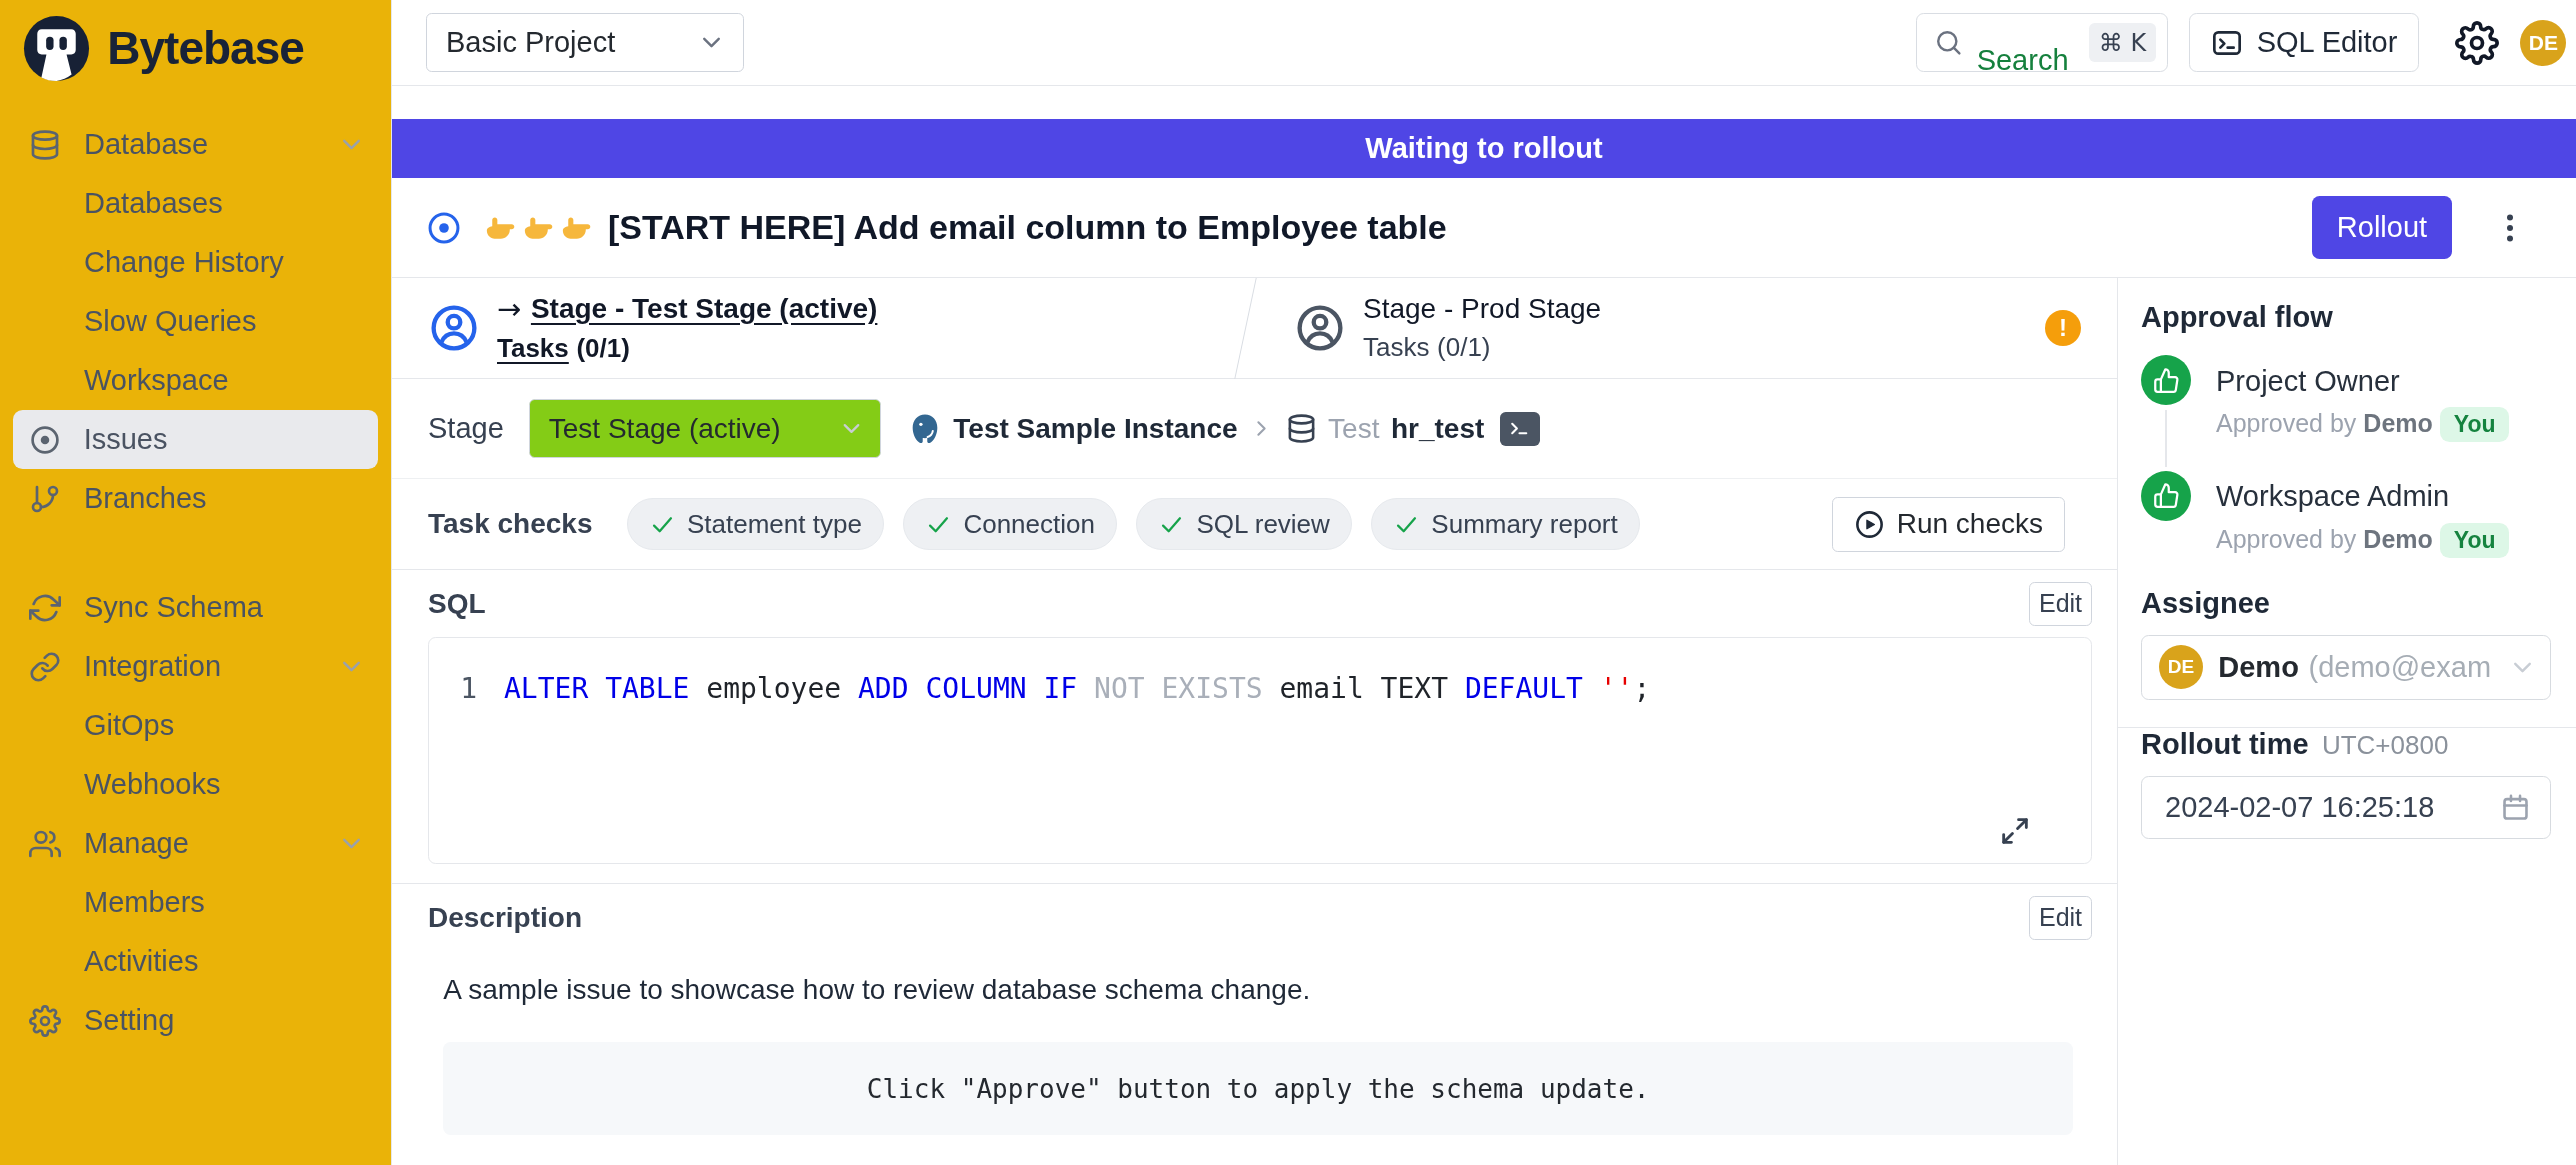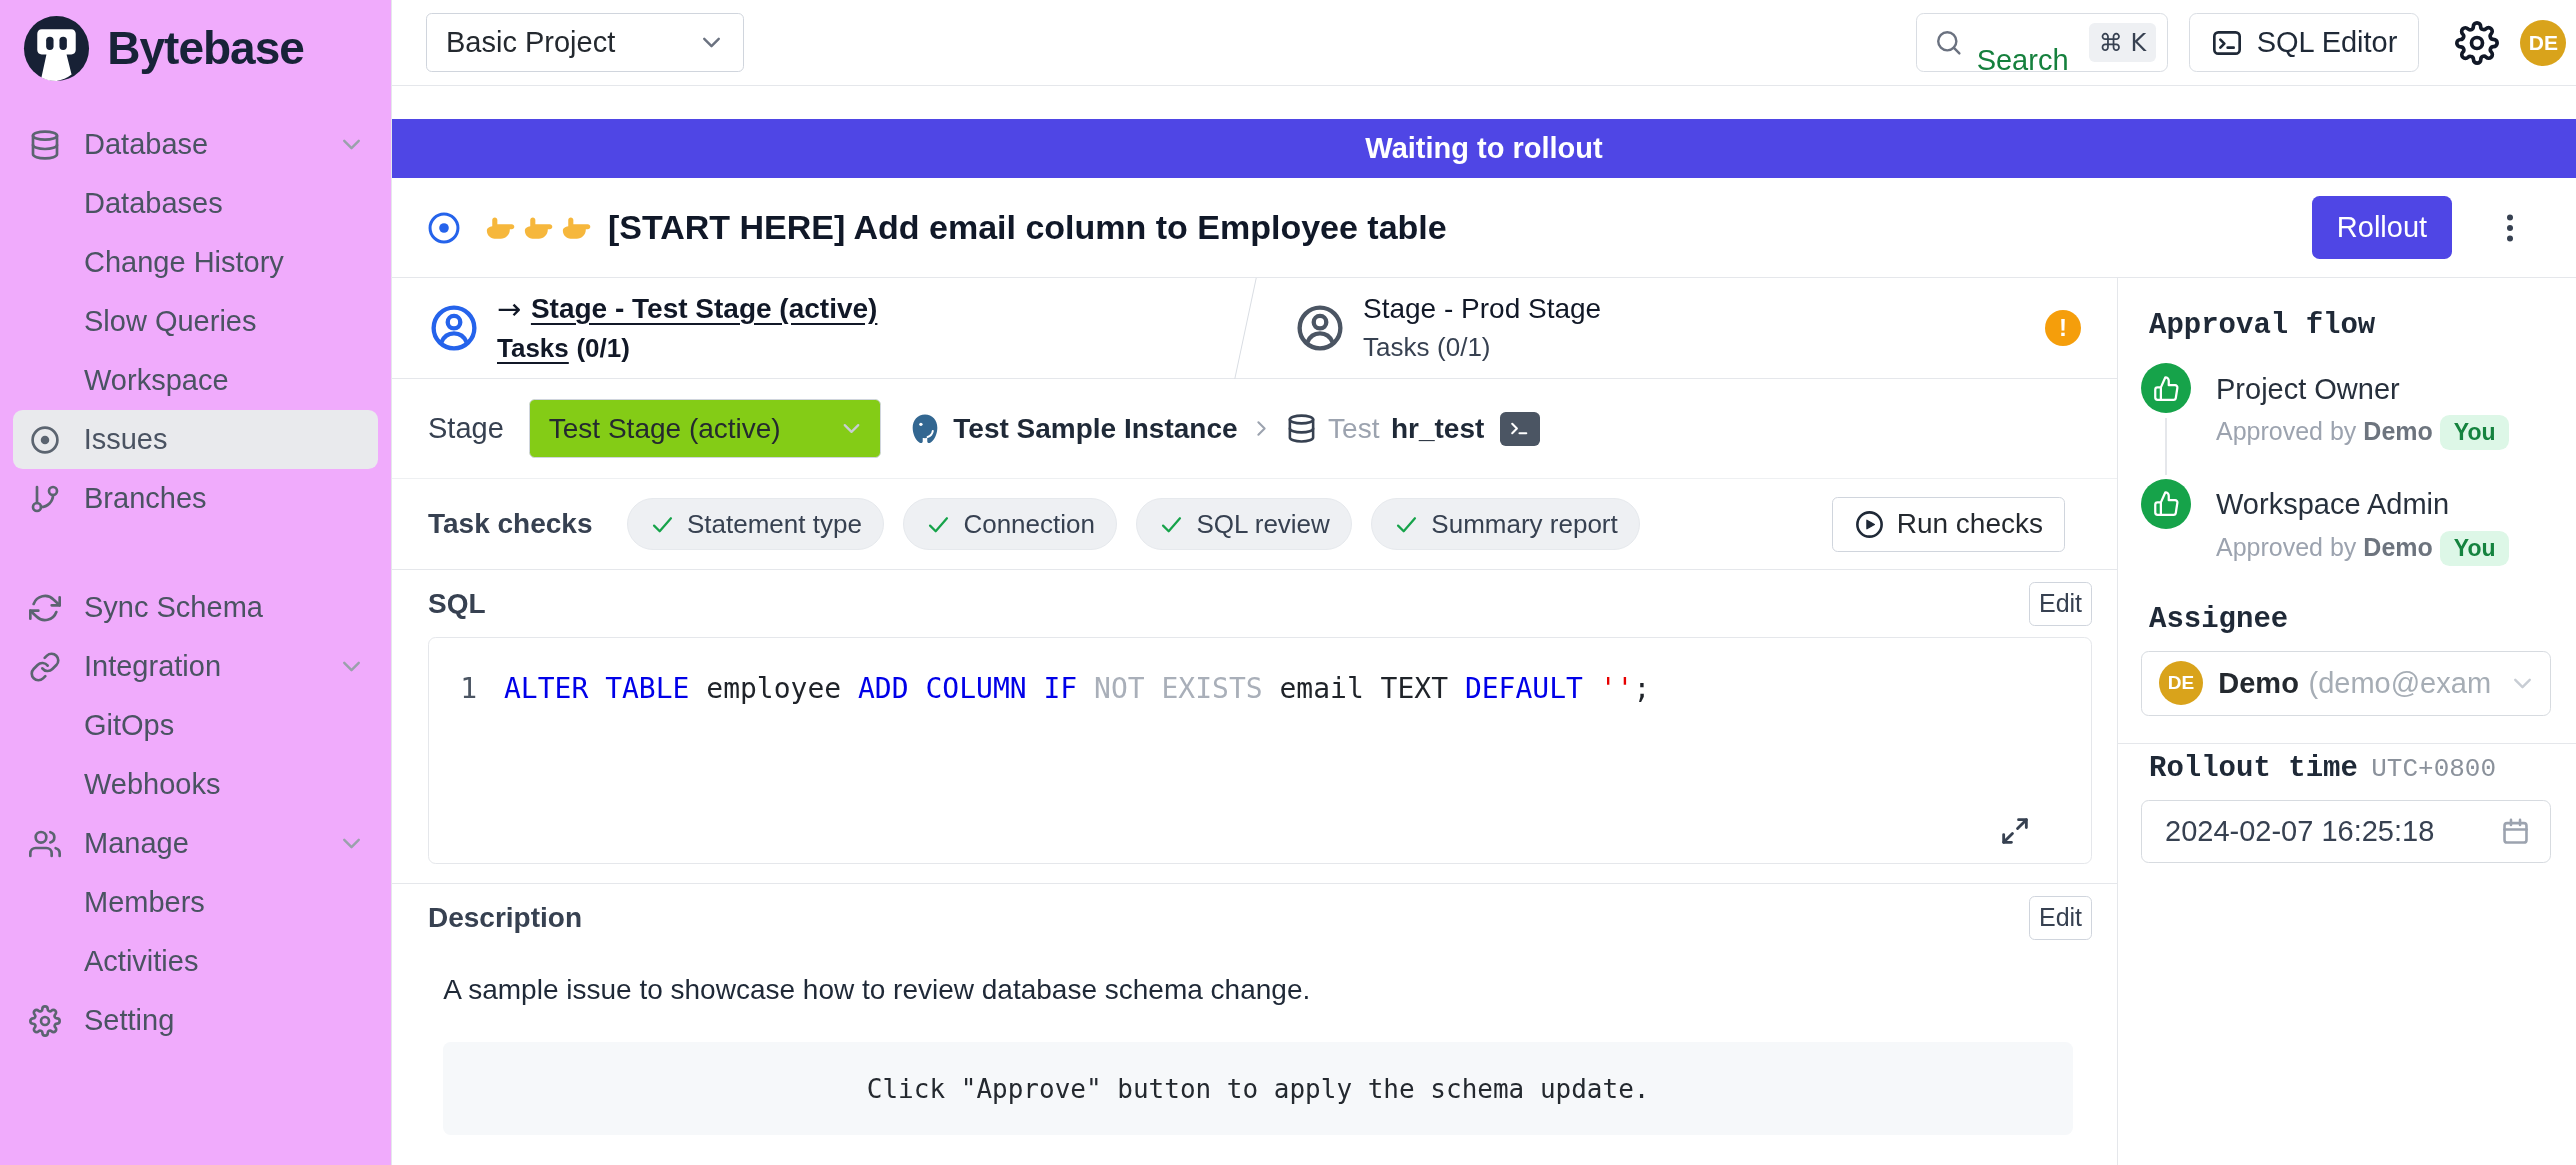--- a/index.html
+++ b/index.html
@@ -7,21 +7,21 @@
   body {
     width:2576px; height:1166px; overflow:hidden;
     font-family:"Liberation Sans", sans-serif;
     color:#374151; background:#fff;
   }
   .app { display:flex; width:2576px; height:1166px; }
   .icon { display:inline-flex; }
   .icon svg { width:100%; height:100%; display:block; }
 
   
-  .sidebar { width:392px; min-width:392px; background:#f0abfc; border-right:1px solid #e5e7eb; display:flex; flex-direction:column; }
+  .sidebar { width:392px; min-width:392px; background:#eab308; border-right:1px solid #e5e7eb; display:flex; flex-direction:column; }
   .logo { height:96px; min-height:96px; display:flex; align-items:center; gap:15.3px; padding-left:21px; cursor:pointer; }
   .logo-mark { width:71px; height:71px; }
   .logo-text { font-size:46px; font-weight:bold; color:#182338; letter-spacing:-1px; }
   #side-nav { padding-top:19px; }
   .nav-item { height:59px; display:flex; align-items:center; padding:0 25px 0 29px; font-size:29px; font-weight:500; color:#4a5362; cursor:pointer; }
   .nav-item .nav-ic { width:32px; height:32px; min-width:32px; margin-right:23px; color:#5b6470; }
   .nav-item.sub { padding-left:84px; font-weight:400; }
   .nav-item .nav-chev { margin-left:auto; width:29px; height:29px; color:#9aa1ab; }
   .nav-item.active { background:#e9eaed; border-radius:9.6px; margin:0 13.4px; padding-left:15.3px; padding-right:11.5px; }
   [data-name="sidebar-item-sync-schema"] { margin-top:50px; }
@@ -109,21 +109,21 @@
   .tok-keyword { color:#0000e8; }
   .tok-muted { color:#a9afb9; }
   .tok-string { color:#e60000; }
   .tok-plain { color:#1f2329; }
   .expand { position:absolute; right:59px; bottom:15.3px; width:34px; height:34px; color:#374151; cursor:pointer; }
   .sec-divider { border-top:1px solid #e5e7eb; margin-top:19px; }
   .desc-p { font-size:28px; color:#1f2937; margin:23px 0 0 15.3px; }
   .code-block { margin:36px 19px 0 15.3px; height:93px; background:#f6f8fa; border-radius:7.6px; display:flex; align-items:center; justify-content:center; font-family:"DejaVu Sans Mono",monospace; font-size:26px; color:#24292f; }
 
   
-  .right-panel h3 { font-size:29px; font-weight:600; color:#1f2937; margin:8px;font-family:Liberation Mono, monospace; }
+  .right-panel h3 { font-size:29px; font-weight:600; color:#1f2937; margin:0; }
   #approval-steps { margin-top:21px; }
   .step { position:relative; display:flex; gap:25px; padding-bottom:29px; }
   .step:not(:last-child)::after { content:""; position:absolute; left:24px; top:55px; bottom:3.8px; width:1.9px; background:#e5e7eb; }
   .step-ic { width:50px; height:50px; min-width:50px; border-radius:50%; background:#16a34a; color:#fff; display:flex; align-items:center; justify-content:center; position:relative; z-index:1; }
   .step-ic svg { width:27px; height:27px; }
   .step-role { font-size:29px; color:#27303c; margin-top:9.6px; }
   .step-sub { margin-top:9.6px; font-size:25px; color:#9ca3af; }
   .step-sub b { color:#6d747e; font-weight:700; }
   .you-badge { display:inline-block; background:#ddf7e7; color:#15833f; font-size:23px; font-weight:700; border-radius:9.6px; padding:3.8px 13.4px; margin-left:7.6px; }
   .assignee-select { margin-top:15.3px; height:65px; border:1px solid #d7dbe0; border-radius:7.6px; background:#fff; display:flex; align-items:center; gap:15.3px; padding:0 13.4px 0 17px; cursor:pointer; }

